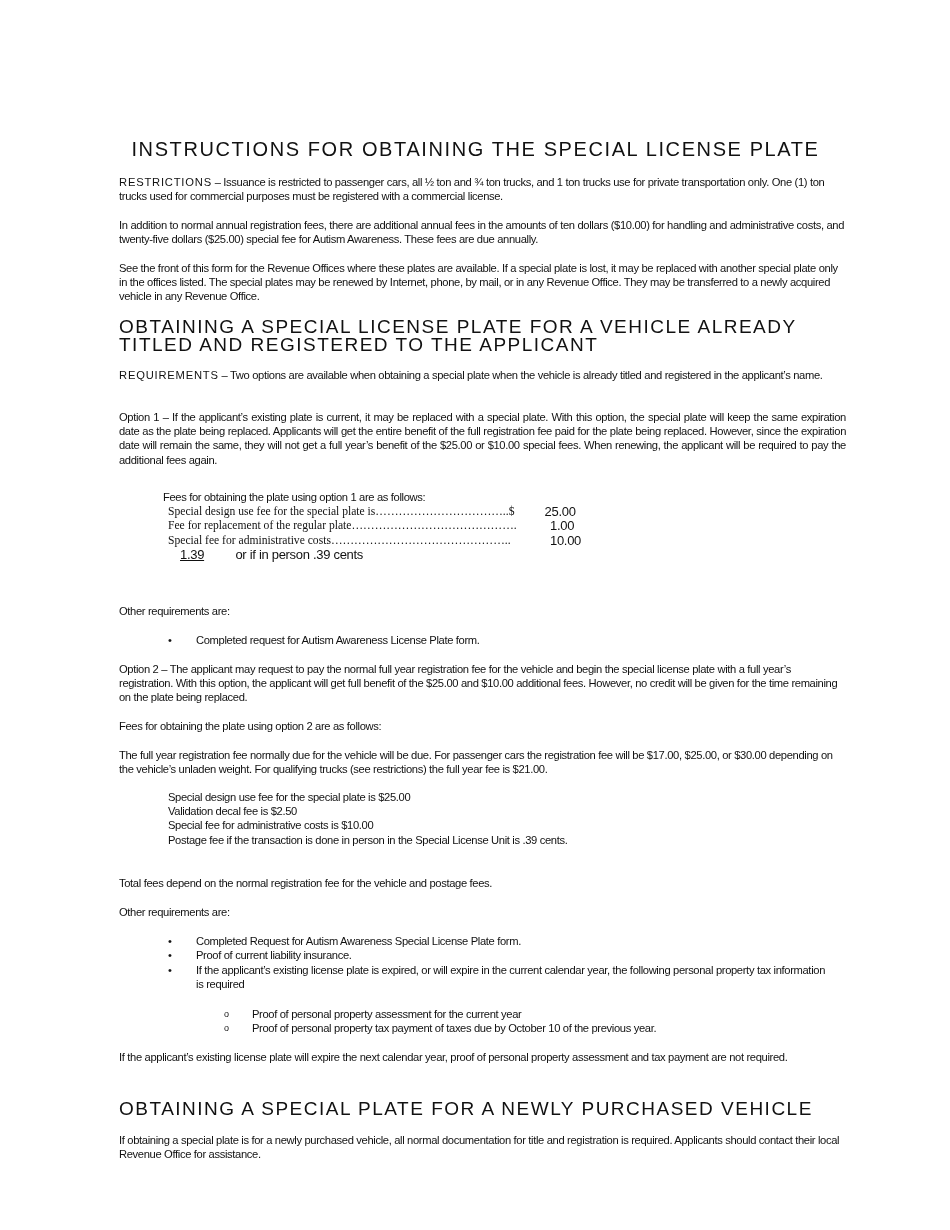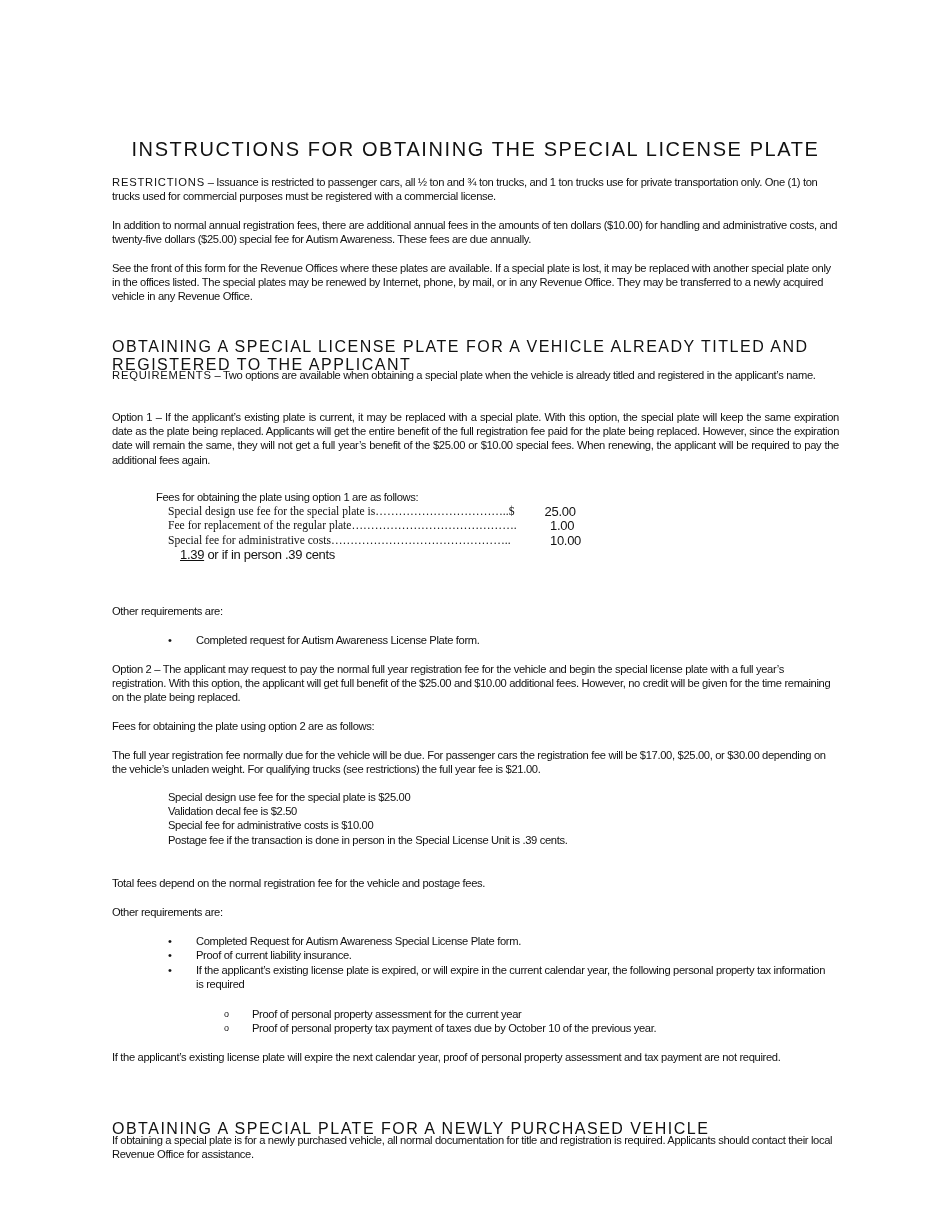--- a/index.html
+++ b/index.html
@@ -1,21 +1,21 @@
 <!DOCTYPE html>
 <html><head>
 <meta charset="utf-8">
 <style>
   html, body { margin: 0; padding: 0; background: #ffffff; }
   body { width: 950px; height: 1230px; position: relative; overflow: hidden; color: #111; }
   .page { position: absolute; left: 112px; top: 0; width: 727px; font-family: "Liberation Sans", sans-serif; font-size: 11.2px; line-height: 14.2px; letter-spacing: -0.35px; }
   .title { position: absolute; top: 139px; left: 0; width: 727px; text-align: center; font-size: 20px; letter-spacing: 1.6px; line-height: 20px; }
-  .h2 { font-size: 16px; letter-spacing: 1.5px; line-height: 18px; margin-top: 20px; }
+  .h2 { font-size: 19px; letter-spacing: 1.5px; line-height: 18px; }
   .sc { letter-spacing: 0.8px; }
-  .block { position: absolute; left: 0; width: 727px; }
+  .block { position: absolute; left: 7px; width: 727px; }
   .justify { text-align: justify; }
   .fees { position: absolute; left: 56px; width: 600px; font-family: "Liberation Serif", serif; font-size: 11.6px; letter-spacing: 0; line-height: 14.4px; }
   .fee-row { display: flex; white-space: nowrap; }
   .fee-label { width: 370px; overflow: hidden; }
   .fee-val { font-family: "Liberation Sans", sans-serif; font-size: 13px; letter-spacing: -0.3px; }
   .u { text-decoration: underline; }
   .list2 { position: absolute; left: 56px; line-height: 14.2px; }
   ul.bul { list-style: none; margin: 0; padding: 0; position: absolute; left: 56px; width: 660px; }
   ul.bul li { position: relative; padding-left: 28px; line-height: 14.4px; }
   ul.bul li .dot { position: absolute; left: 0; top: 0; }
@@ -58,21 +58,21 @@
     <div class="fee-row">
       <span class="fee-label">Fee for replacement of the regular plate…………………………………….</span>
       <span class="fee-val" style="padding-left:12px;">1.00</span>
     </div>
     <div class="fee-row">
       <span class="fee-label">Special fee for administrative costs………………………………………..</span>
       <span class="fee-val" style="padding-left:12px;">10.00</span>
     </div>
     <div class="fee-row">
       <span class="fee-val u" style="margin-left:12px;">1.39</span>
-      <span class="fee-val" style="white-space:pre;"> or if in person .39 cents</span>
+      <span class="fee-val" style="white-space:pre;padding-left:28px;"> or if in person .39 cents</span>
     </div>
   </div>
 
   <div class="block" style="top:604px;">Other requirements are:</div>
 
   <ul class="bul" style="top:633px;">
     <li><span class="dot">•</span><span>Completed request for Autism Awareness License Plate form.</span></li>
   </ul>
 
   <div class="block" style="top:662px;">

